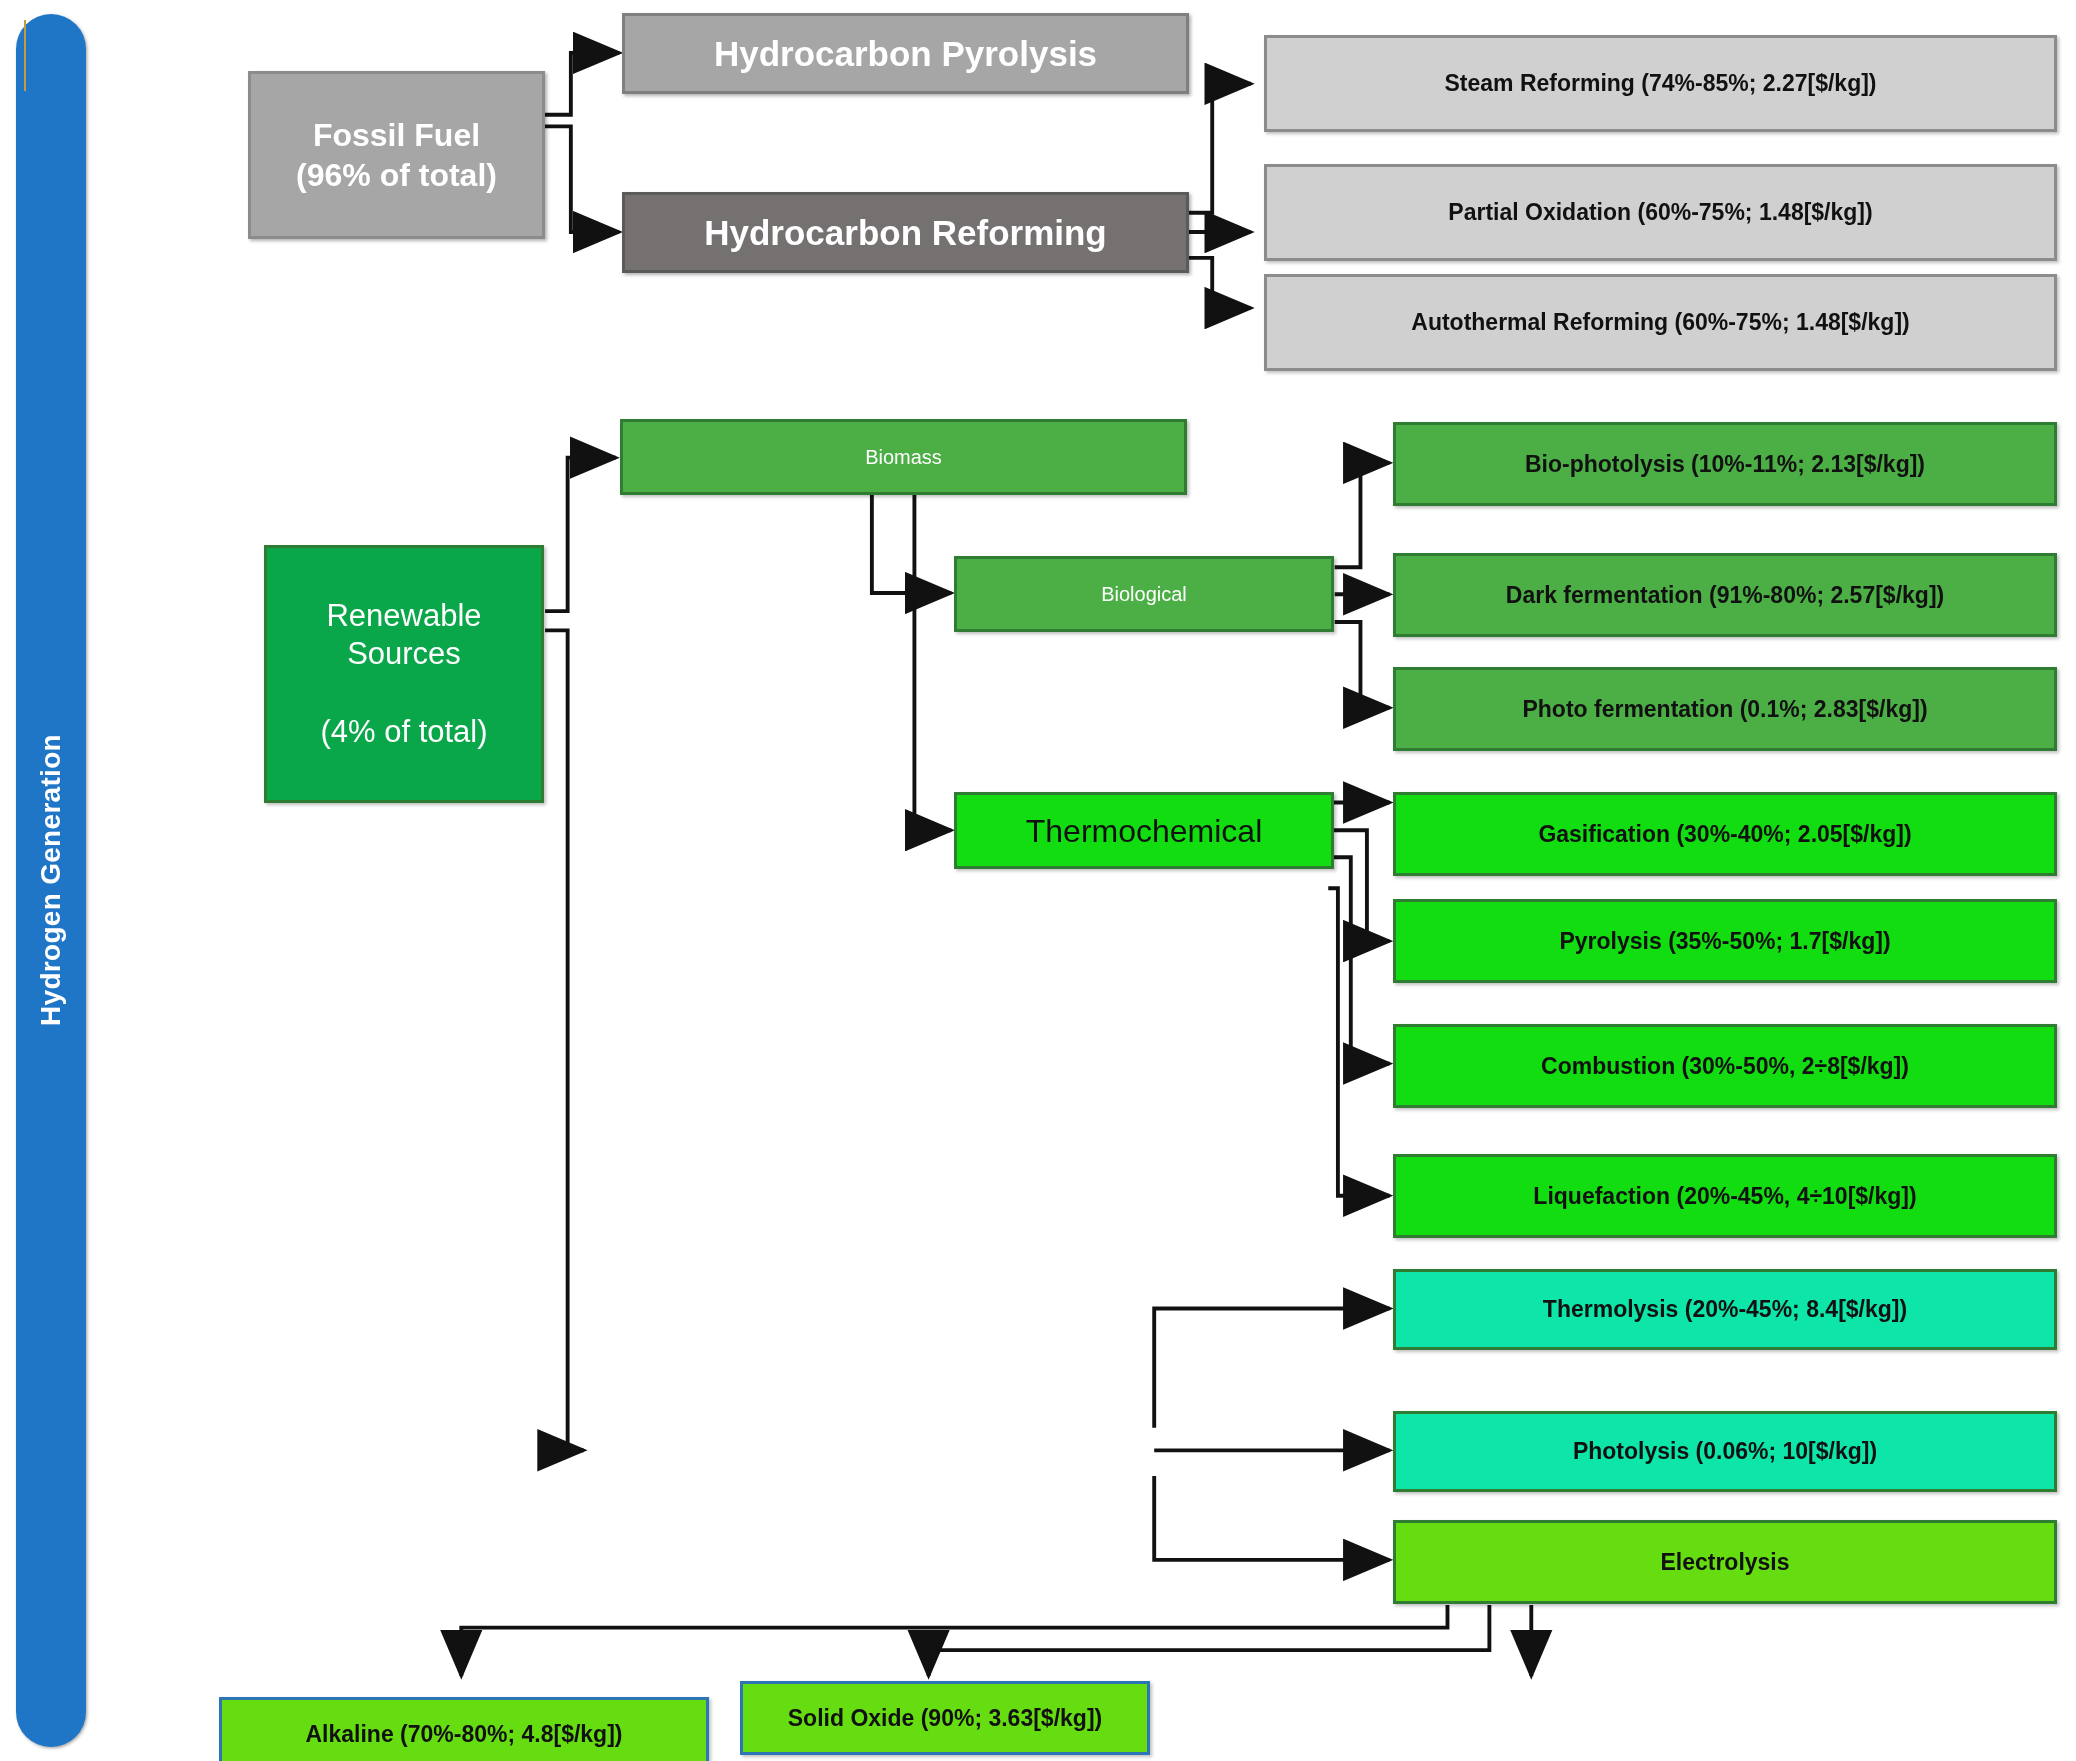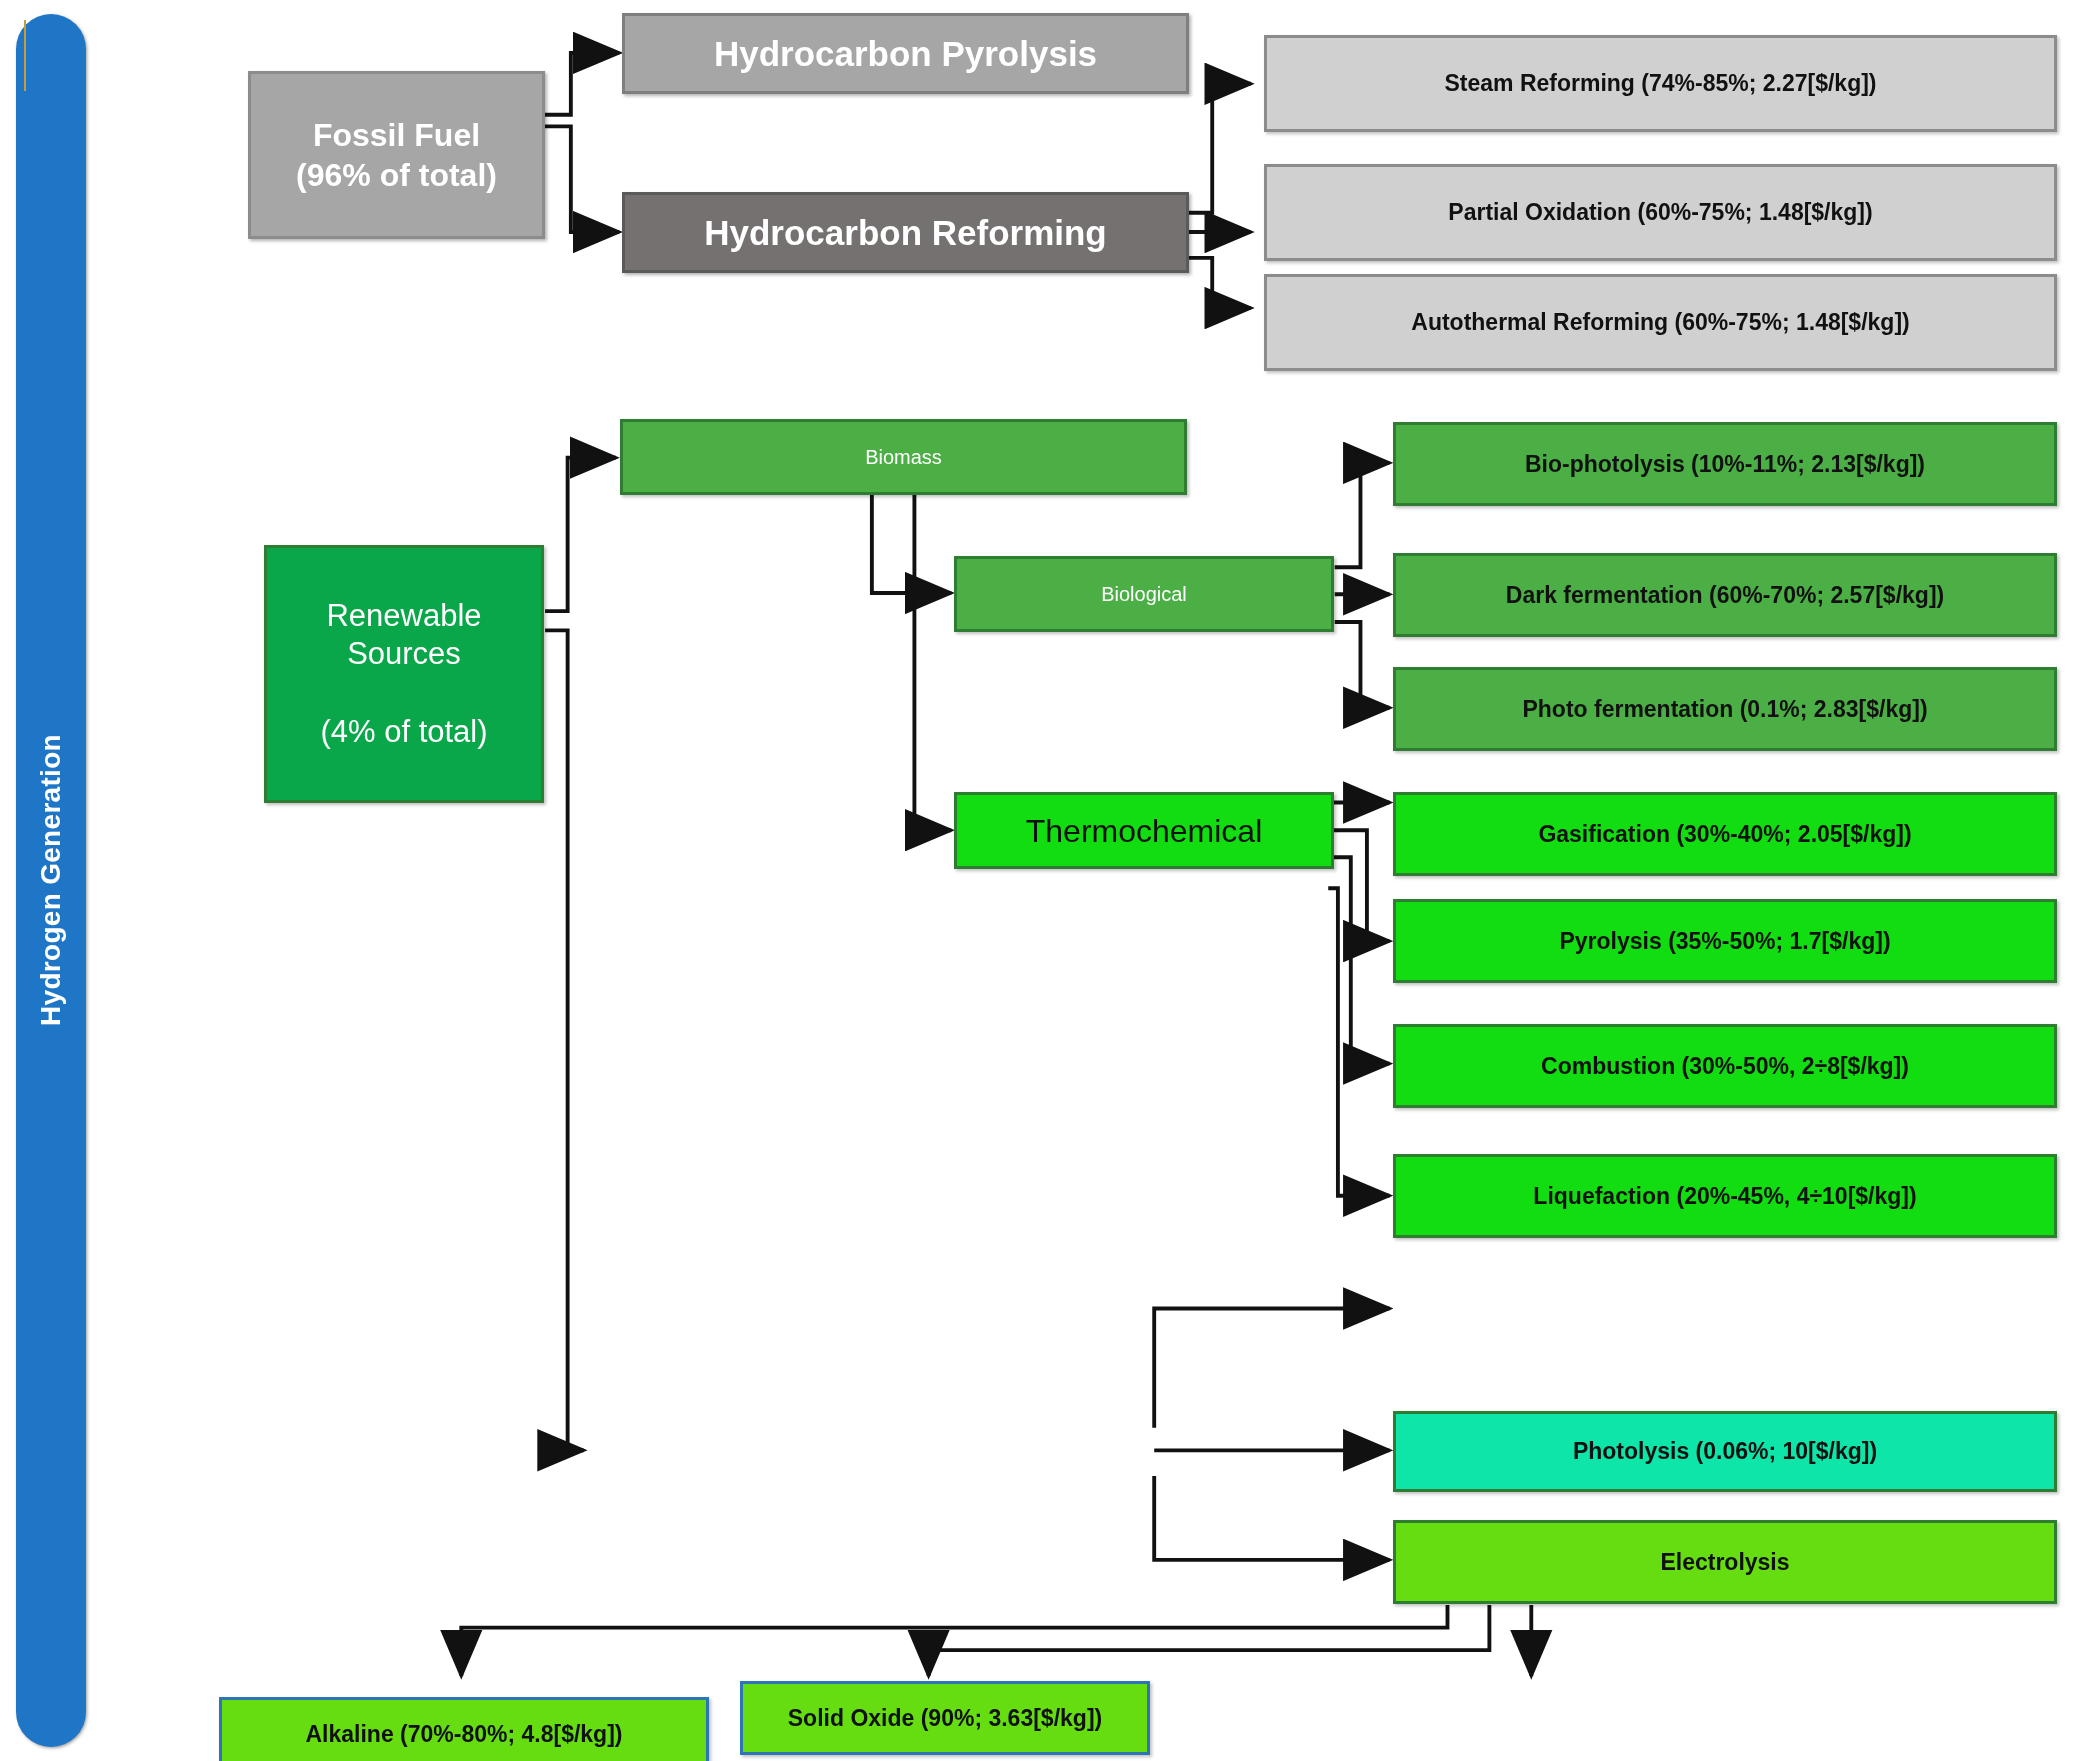--- a/index.html
+++ b/index.html
@@ -140,21 +140,21 @@
 
   <div class="node green-mid" style="left:954px;top:556px;width:380px;height:76px;">
     <span class="lbl">Biological</span>
   </div>
 
   <div class="node green-leaf-bio" style="left:1393px;top:422px;width:664px;height:84px;">
     <span class="lbl">Bio-photolysis (10%-11%; 2.13[$/kg])</span>
   </div>
 
   <div class="node green-leaf-bio" style="left:1393px;top:553px;width:664px;height:84px;">
-    <span class="lbl">Dark fermentation (60%-70%; 2.57[$/kg])</span>
+    <span class="lbl">Dark fermentation (91%-80%; 2.57[$/kg])</span>
   </div>
 
   <div class="node green-leaf-bio" style="left:1393px;top:667px;width:664px;height:84px;">
     <span class="lbl">Photo fermentation (0.1%; 2.83[$/kg])</span>
   </div>
 
   <div class="node green-thermo" style="left:954px;top:792px;width:380px;height:77px;">
     <span class="lbl">Thermochemical</span>
   </div>
 
@@ -168,20 +168,23 @@
 
   <div class="node green-leaf-thermo" style="left:1393px;top:1024px;width:664px;height:84px;">
     <span class="lbl">Combustion (30%-50%, 2÷8[$/kg])</span>
   </div>
 
   <div class="node green-leaf-thermo" style="left:1393px;top:1154px;width:664px;height:84px;">
     <span class="lbl">Liquefaction (20%-45%, 4÷10[$/kg])</span>
   </div>
 
 
+  <div class="node teal-leaf" style="left:1393px;top:1269px;width:664px;height:81px;">
+    <span class="lbl">Thermolysis (20%-45%; 8.4[$/kg])</span>
+  </div>
 
   <div class="node teal-leaf" style="left:1393px;top:1411px;width:664px;height:81px;">
     <span class="lbl">Photolysis (0.06%; 10[$/kg])</span>
   </div>
 
   <div class="node lime-leaf" style="left:1393px;top:1520px;width:664px;height:84px;">
     <span class="lbl">Electrolysis</span>
   </div>
 
   <div class="node lime-bottom" style="left:219px;top:1681px;width:490px;height:74px;margin-top:16px;">

